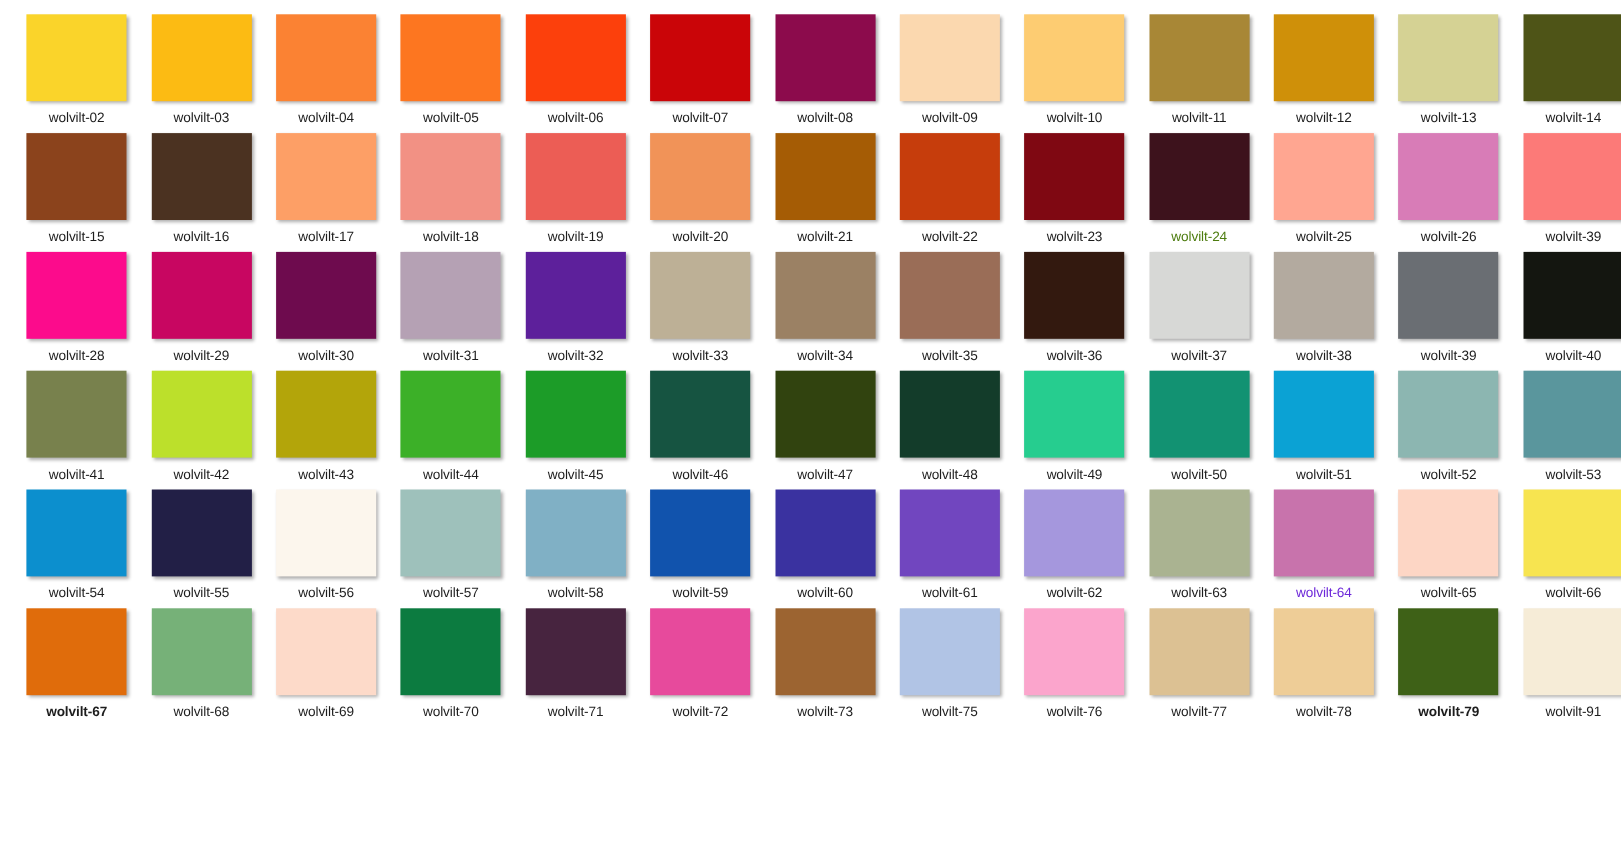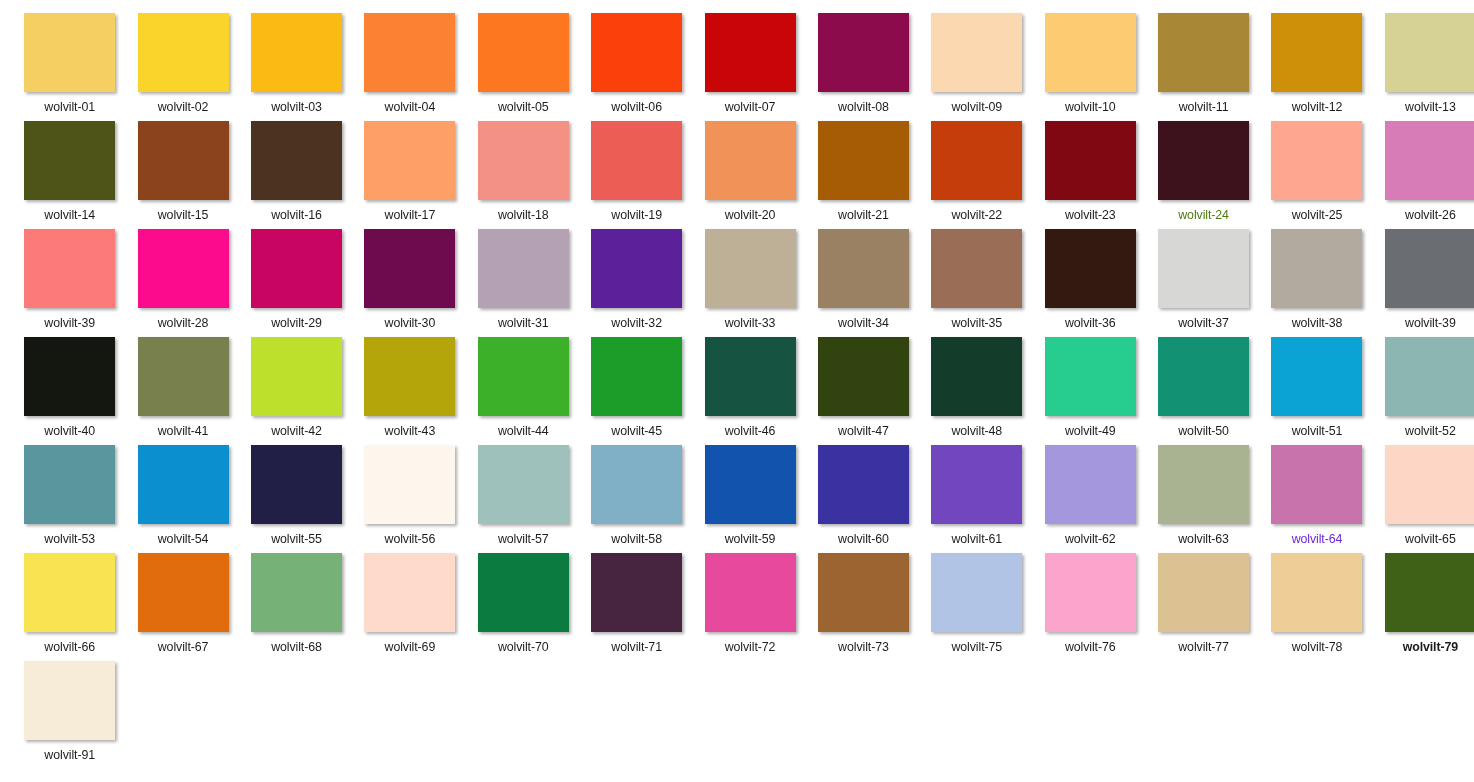--- a/index.html
+++ b/index.html
@@ -43,24 +43,20 @@
     text-align: center;
     white-space: nowrap;
     font-family: "Liberation Sans", sans-serif;
   }
 </style>
 </head>
 <body style="background-color: rgb(255, 255, 255);">
 
 <main id="swatch-grid">
     <div class="swatch-cell">
-      <div class="swatch-chip" style="background-color: rgb(246, 207, 99);"></div>
-      <div class="swatch-label" style="color: rgb(29, 29, 29);">wolvilt-01</div>
-    </div>
-    <div class="swatch-cell">
       <div class="swatch-chip" style="background-color: rgb(250, 212, 42);"></div>
       <div class="swatch-label" style="color: rgb(29, 29, 29);">wolvilt-02</div>
     </div>
     <div class="swatch-cell">
       <div class="swatch-chip" style="background-color: rgb(252, 187, 19);"></div>
       <div class="swatch-label" style="color: rgb(29, 29, 29);">wolvilt-03</div>
     </div>
     <div class="swatch-cell">
       <div class="swatch-chip" style="background-color: rgb(251, 130, 51);"></div>
       <div class="swatch-label" style="color: rgb(29, 29, 29);">wolvilt-04</div>
@@ -308,21 +304,21 @@
     <div class="swatch-cell">
       <div class="swatch-chip" style="background-color: rgb(253, 214, 197);"></div>
       <div class="swatch-label" style="color: rgb(29, 29, 29);">wolvilt-65</div>
     </div>
     <div class="swatch-cell">
       <div class="swatch-chip" style="background-color: rgb(247, 228, 80);"></div>
       <div class="swatch-label" style="color: rgb(29, 29, 29);">wolvilt-66</div>
     </div>
     <div class="swatch-cell">
       <div class="swatch-chip" style="background-color: rgb(224, 108, 11);"></div>
-      <div class="swatch-label" style="color: rgb(29, 29, 29);">wolvilt-67</div>
+      <div class="swatch-label" style="color: rgb(29, 29, 29); font-weight: bold;">wolvilt-67</div>
     </div>
     <div class="swatch-cell">
       <div class="swatch-chip" style="background-color: rgb(118, 177, 120);"></div>
       <div class="swatch-label" style="color: rgb(29, 29, 29);">wolvilt-68</div>
     </div>
     <div class="swatch-cell">
       <div class="swatch-chip" style="background-color: rgb(253, 218, 201);"></div>
       <div class="swatch-label" style="color: rgb(29, 29, 29);">wolvilt-69</div>
     </div>
     <div class="swatch-cell">

